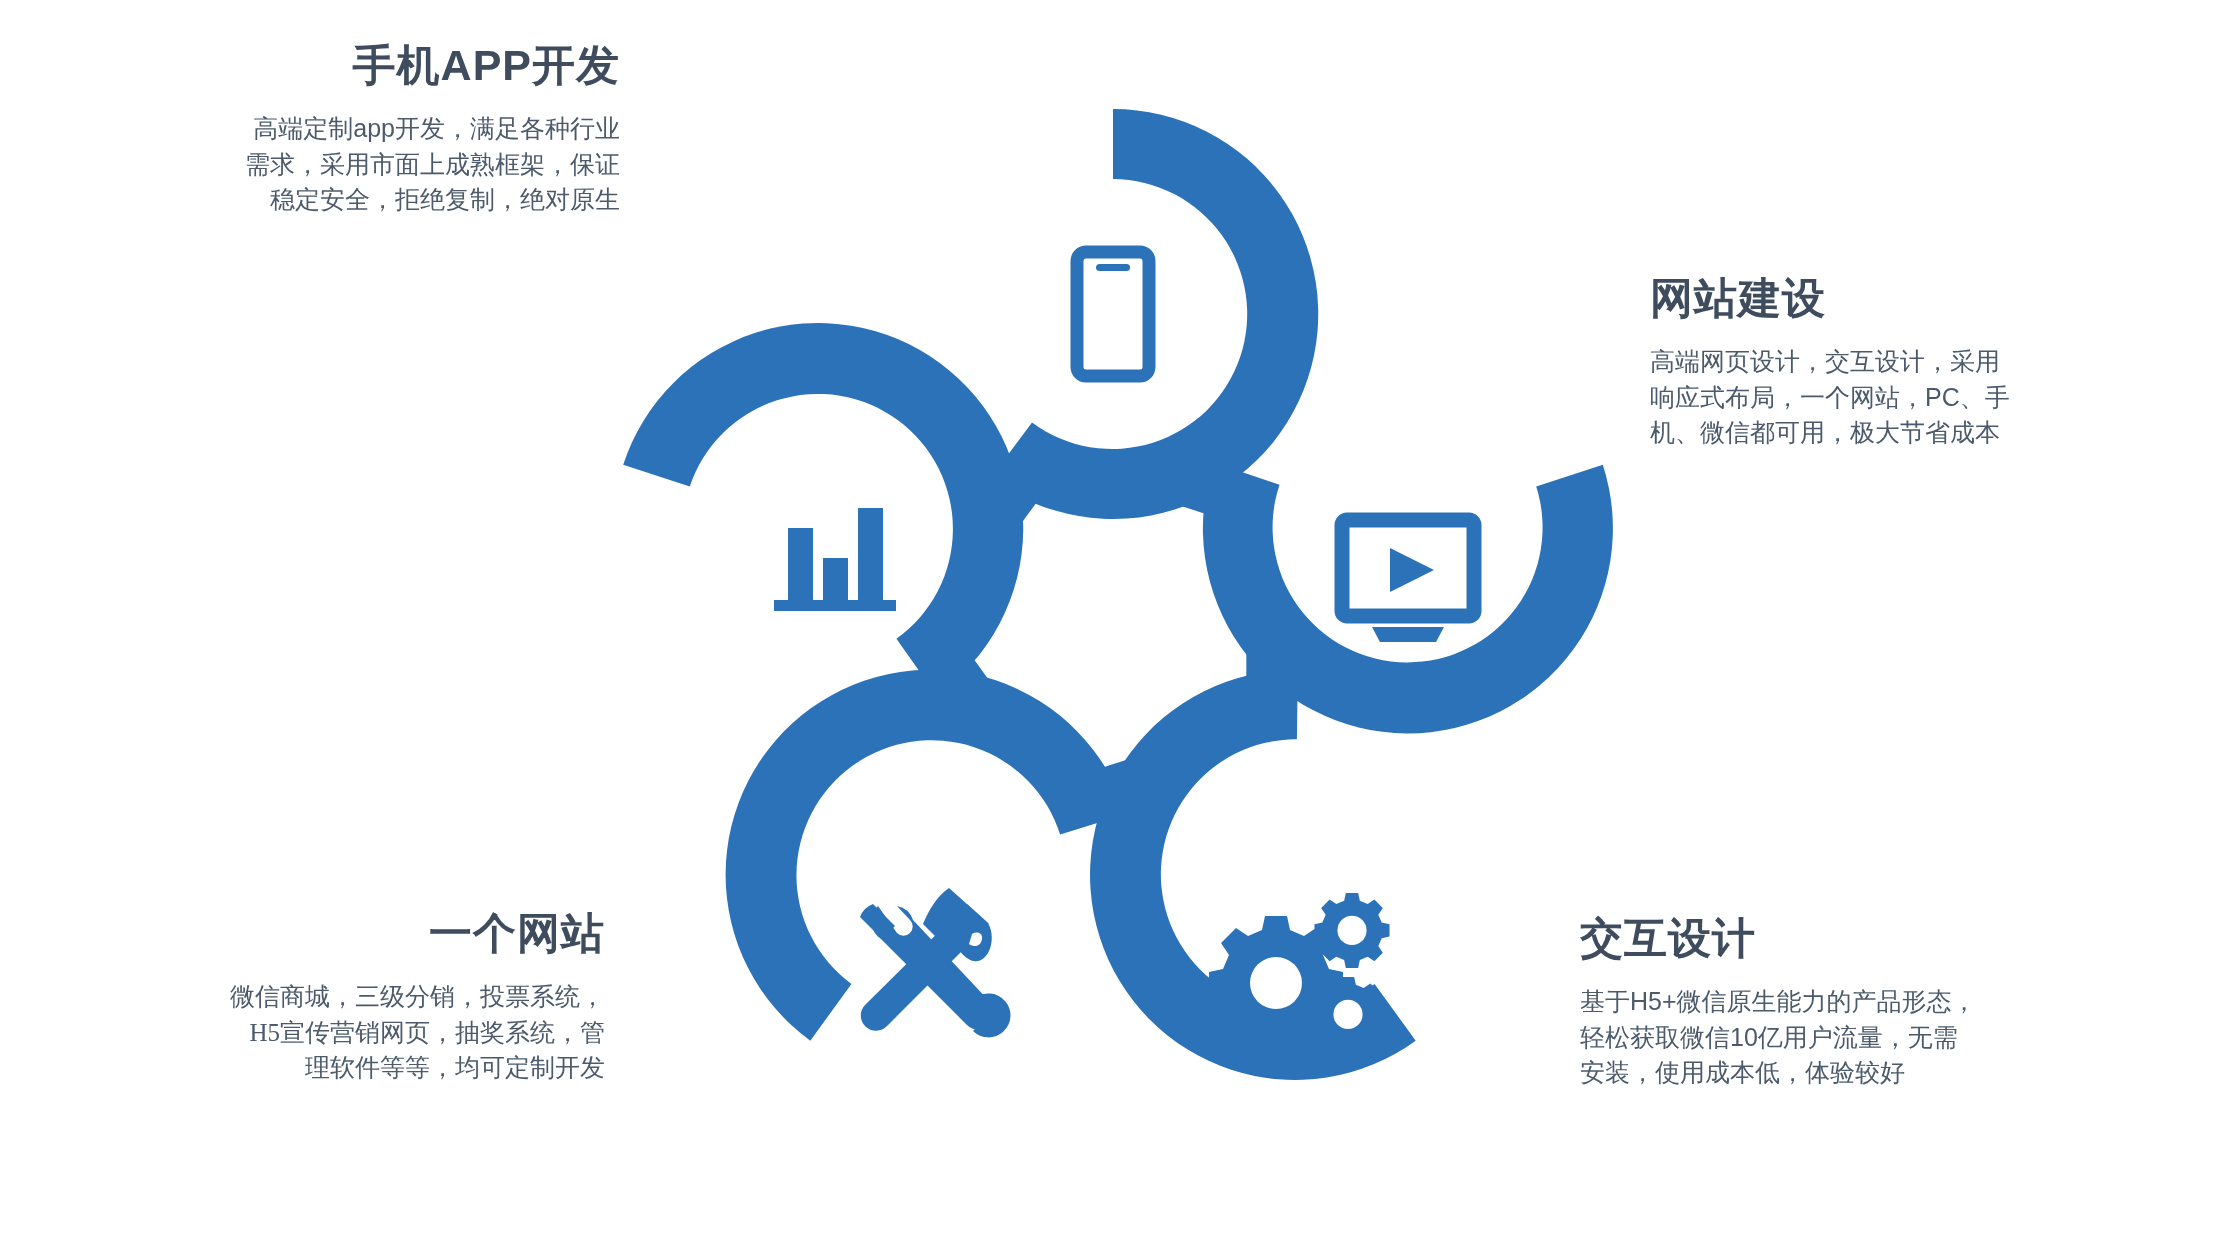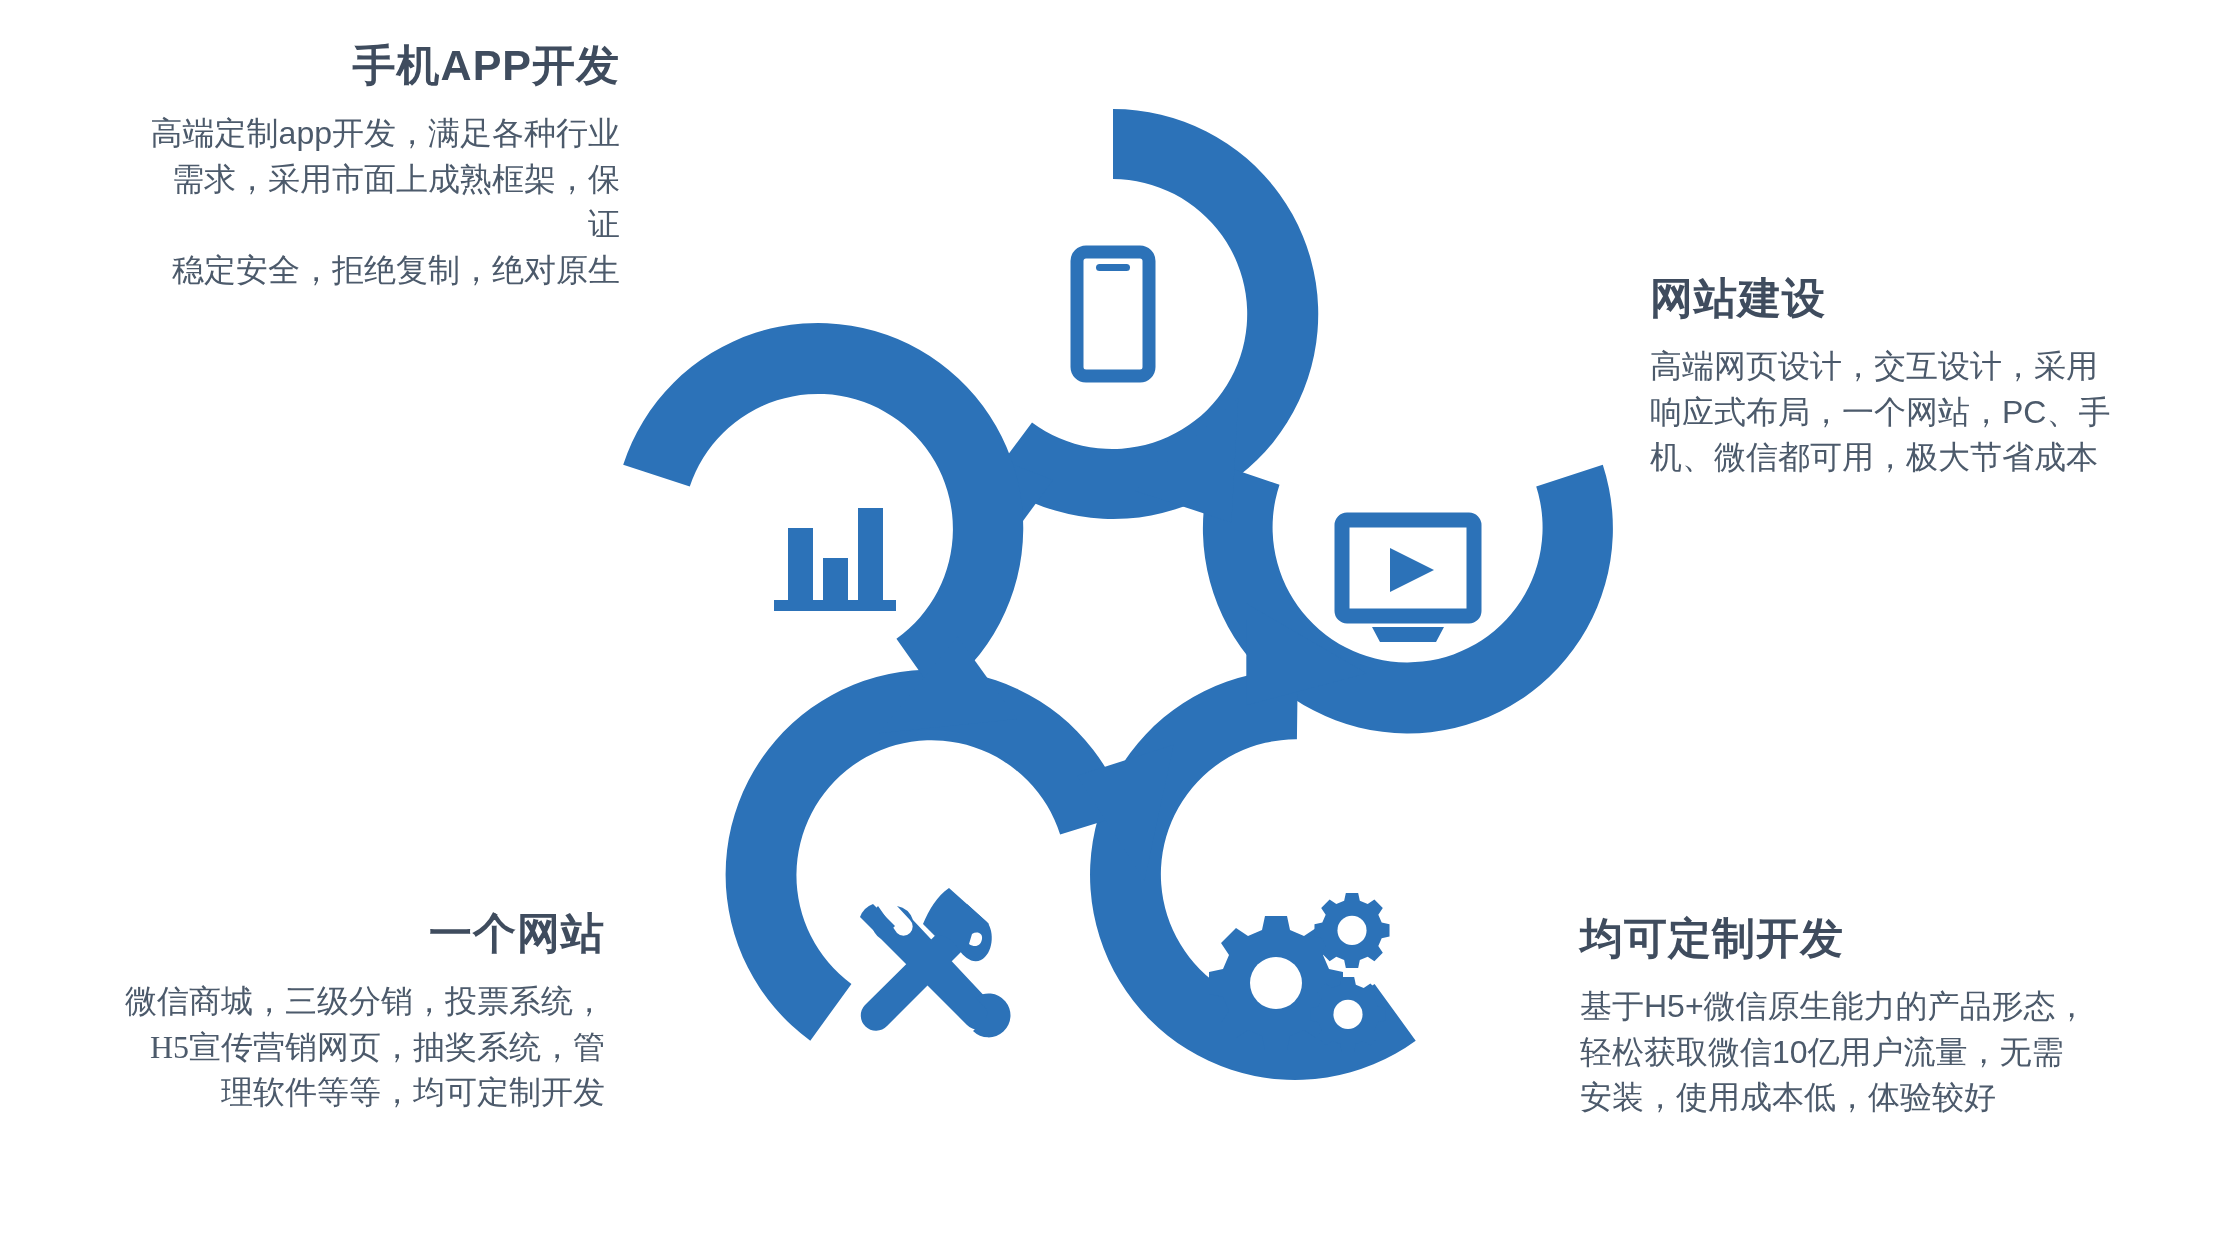--- a/index.html
+++ b/index.html
@@ -30,21 +30,21 @@
   .block .heading{
     font-size:43px;
     font-weight:bold;
     color:#3f4c5e;
     letter-spacing:1px;
     line-height:1.1;
     white-space:nowrap;
   }
   .block .body{
     margin-top:22px;
-    font-size:32px;
+    font-size:25px;
     line-height:1.42;
     color:#4c5a6b;
     white-space:pre-line;
   }
 
   .align-right{ text-align:right; }
   .align-left { text-align:left;  }
 
   
   #blk-app        { left:150px;  top:42px;  width:470px; }
@@ -195,19 +195,19 @@
   </div>
 
   <div class="block align-left" id="blk-website">
     <div class="heading" style="color: rgb(63, 76, 94);">网站建设</div>
     <div class="body" style="color: rgb(76, 90, 107);">高端网页设计，交互设计，采用
 响应式布局，一个网站，PC、手
 机、微信都可用，极大节省成本</div>
   </div>
 
   <div class="block align-left" id="blk-miniapp">
-    <div class="heading" style="color: rgb(63, 76, 94);">均可定制开发</div>
+    <div class="heading" style="color: rgb(63, 76, 94);">交互设计</div>
     <div class="body" style="color: rgb(76, 90, 107);">基于H5+微信原生能力的产品形态，
 轻松获取微信10亿用户流量，无需
 安装，使用成本低，体验较好</div>
   </div>
 
 </div>
 
 </body></html>

